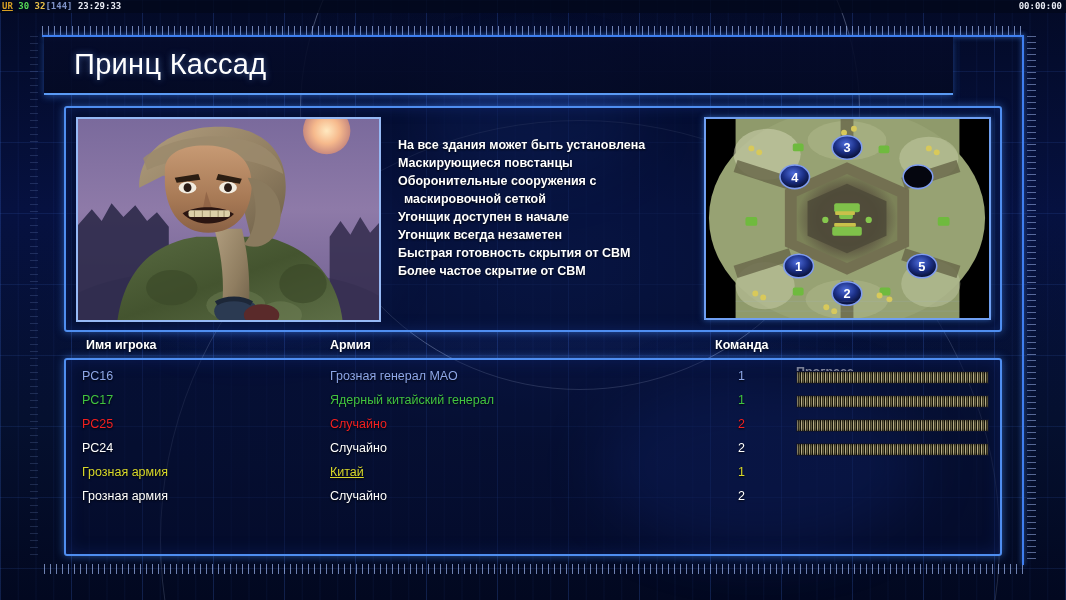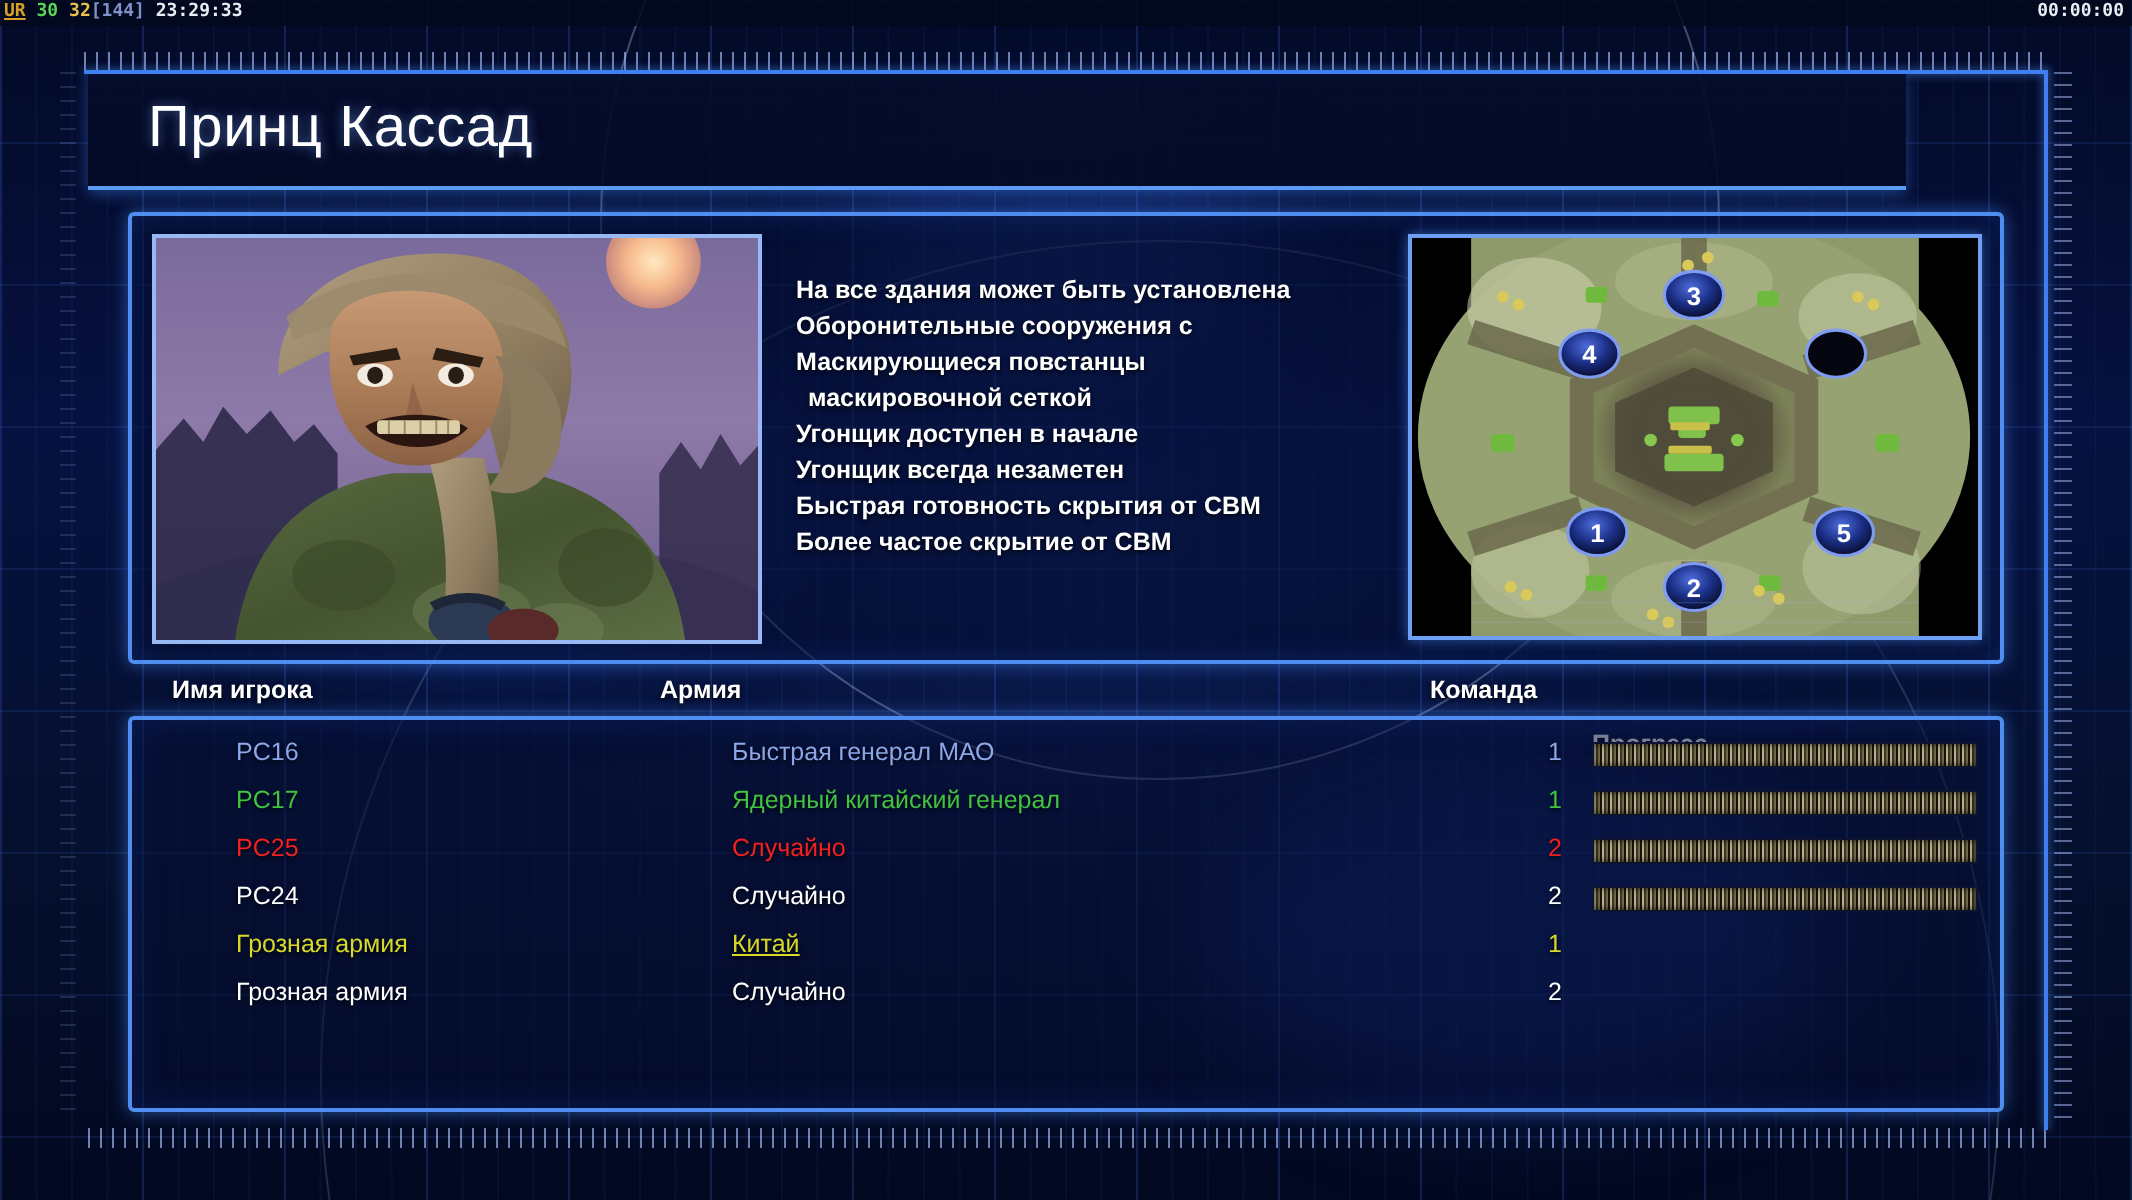--- a/index.html
+++ b/index.html
@@ -201,21 +201,20 @@
     overflow: hidden;
   }
   .row {
     position: relative; height: 24px; width: 100%;
   }
   .cell {
     position: absolute; top: 3px;
     font-size: 12.5px;
     white-space: nowrap;
     text-shadow: 0 1px 2px rgba(0,0,0,0.85);
-    margin-left: 36px;
   }
   .cell.c-name { left: 16px; }
   .cell.c-army { left: 264px; }
   .cell.c-team { left: 672px; }
   .progbar {
     position: absolute; left: 730px; top: 5px;
     width: 193px; height: 13px;
     border: 1px solid #0d1330;
     background:
       repeating-linear-gradient(to right,
@@ -335,22 +334,22 @@
         <path d="M172 60 C 196 62, 210 82, 204 108 C 198 128, 182 134, 168 128 C 182 112, 184 84, 172 60 Z" fill="#8a7a5e"></path>
 
         <ellipse cx="160" cy="196" rx="22" ry="14" fill="#2b3a52"></ellipse>
         <ellipse cx="186" cy="200" rx="18" ry="11" fill="#5a2a2a"></ellipse>
         <path d="M140 188 C 150 182, 166 182, 176 188" stroke="#1d2738" stroke-width="5" fill="none"></path>
       </svg>
     </div>
 
     <div class="desc-block">
       <div class="desc-line">На все здания может быть установлена</div>
+      <div class="desc-line">Маскирующиеся повстанцы</div>
       <div class="desc-line">Оборонительные сооружения с</div>
-      <div class="desc-line">Маскирующиеся повстанцы</div>
       <div class="desc-line indent"> маскировочной сеткой</div>
       <div class="desc-line">Угонщик доступен в начале</div>
       <div class="desc-line">Угонщик всегда незаметен</div>
       <div class="desc-line">Быстрая готовность скрытия от СВМ</div>
       <div class="desc-line">Более частое скрытие от СВМ</div>
     </div>
 
     <div class="minimap">
       <svg class="minimap-svg" viewBox="0 0 287 203" preserveAspectRatio="none">
         <defs>
@@ -459,21 +458,21 @@
     <div class="th c-army">Армия</div>
     <div class="th c-team">Команда</div>
     <div class="th c-prog">Прогресс</div>
   </div>
 
   <div class="table-panel">
     <div style="height:6px"></div>
 
     <div class="row">
       <div class="cell c-name" style="color: rgb(141, 166, 232);">PC16</div>
-      <div class="cell c-army" style="color: rgb(141, 166, 232);">Быстрая генерал МАО</div>
+      <div class="cell c-army" style="color: rgb(141, 166, 232);">Грозная генерал МАО</div>
       <div class="cell c-team" style="color: rgb(141, 166, 232);">1</div>
       <div class="progbar"></div>
     </div>
 
     <div class="row">
       <div class="cell c-name" style="color: rgb(65, 195, 65);">PC17</div>
       <div class="cell c-army" style="color: rgb(65, 195, 65);">Ядерный китайский генерал</div>
       <div class="cell c-team" style="color: rgb(65, 195, 65);">1</div>
       <div class="progbar"></div>
     </div>

